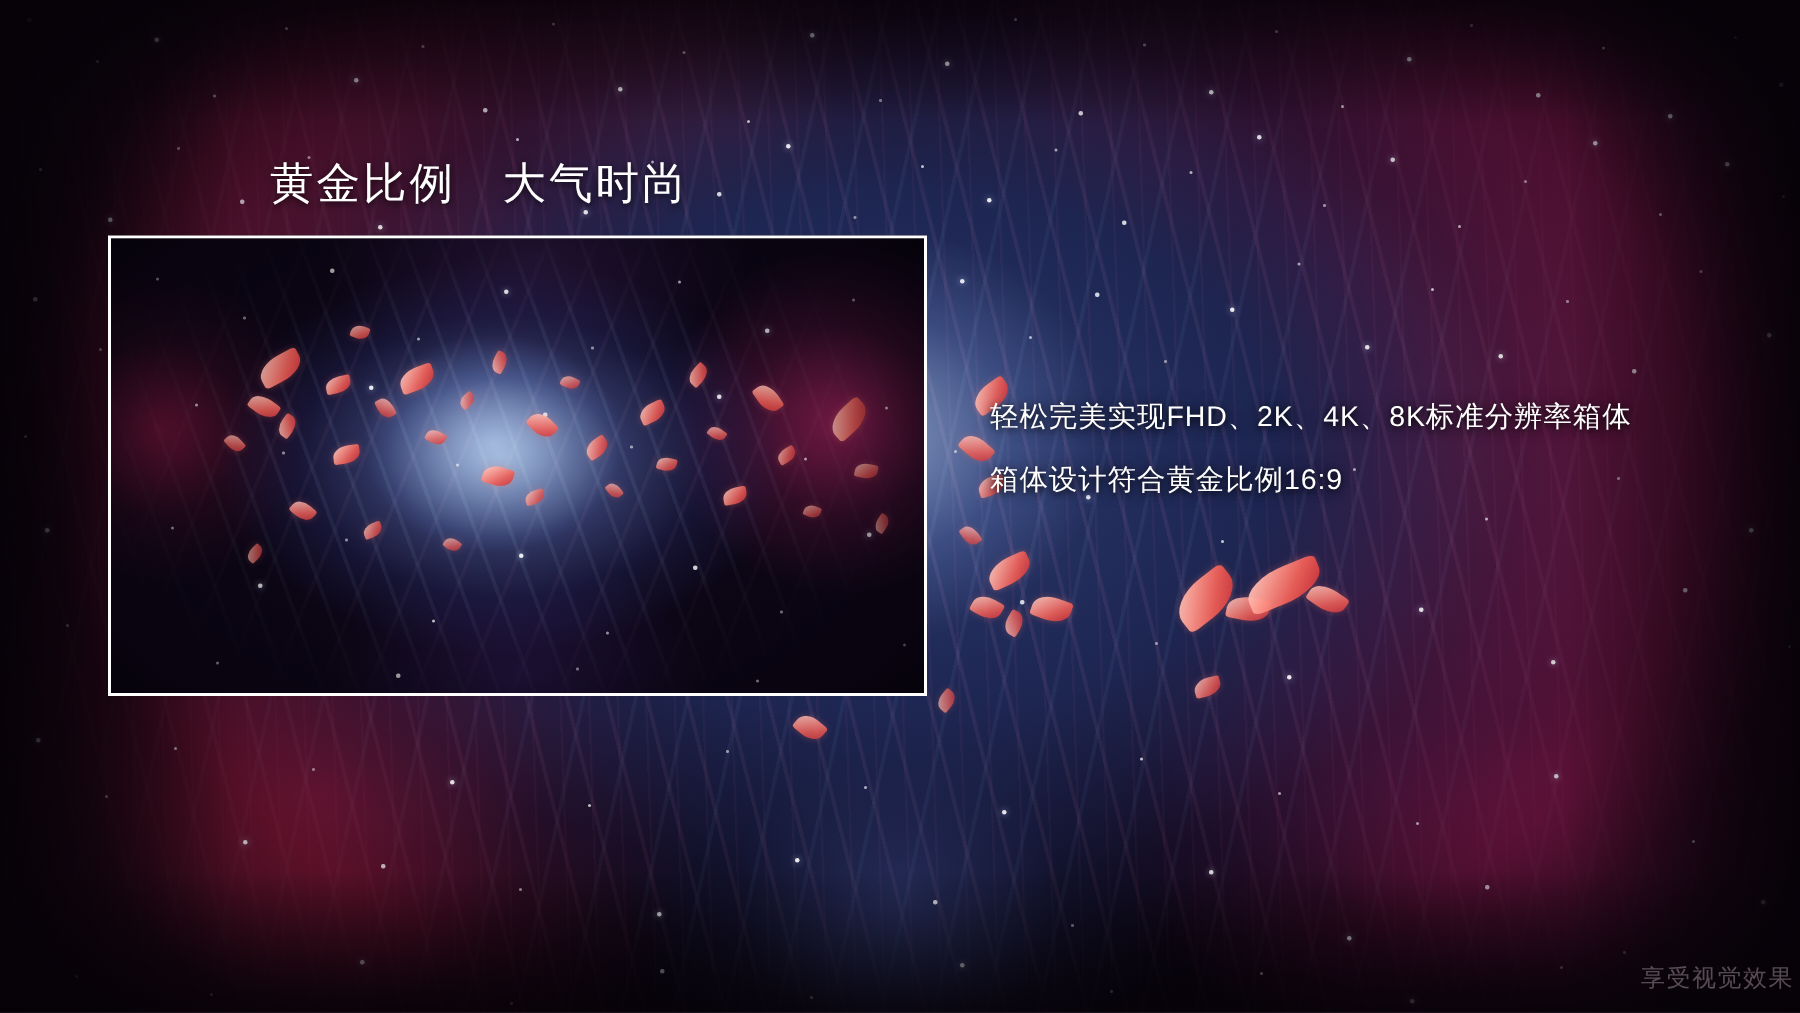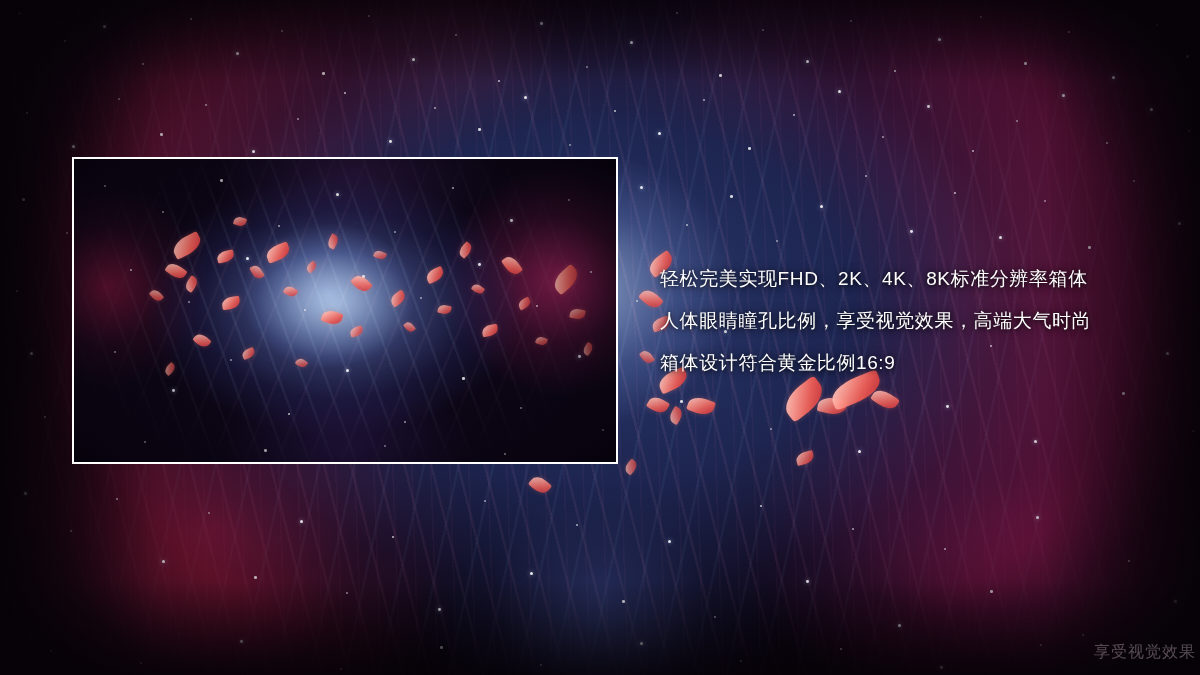--- a/index.html
+++ b/index.html
@@ -277,20 +277,21 @@
       <div class="petal" style="left: 782px; top: 386px; width: 44px; height: 26px; opacity: 0.95; transform: rotate(-38deg);"></div>
       <div class="petal" style="left: 818px; top: 398px; width: 28px; height: 16px; opacity: 0.88; transform: rotate(12deg);"></div>
       <div class="petal" style="left: 830px; top: 378px; width: 52px; height: 24px; opacity: 0.95; transform: rotate(-22deg);"></div>
       <div class="petal" style="left: 872px; top: 392px; width: 26px; height: 15px; opacity: 0.88; transform: rotate(34deg);"></div>
       <div class="petal" style="left: 796px; top: 452px; width: 18px; height: 12px; opacity: 0.82; transform: rotate(-15deg);"></div>
       <div class="petal" style="left: 530px; top: 478px; width: 20px; height: 14px; opacity: 0.85; transform: rotate(40deg);"></div>
       <div class="petal" style="left: 624px; top: 462px; width: 14px; height: 10px; opacity: 0.72; transform: rotate(-50deg);"></div>
     </div>
   <div class="layer bg-vignette"></div>
 
+  <div id="title">黄金比例　大气时尚</div>
 
   <div id="frame">
     <div class="inner-bg"></div>
     <div class="inner-fil"></div>
     <div class="stars" id="inner-stars">
         <div class="star" style="left: 30px; top: 26px; width: 2.2px; height: 2.2px; opacity: 0.7;"></div>
         <div class="star" style="left: 88px; top: 52px; width: 1.8px; height: 1.8px; opacity: 0.55;"></div>
         <div class="star" style="left: 146px; top: 20px; width: 2.6px; height: 2.6px; opacity: 0.82;"></div>
         <div class="star" style="left: 204px; top: 66px; width: 2px; height: 2px; opacity: 0.6;"></div>
         <div class="star" style="left: 262px; top: 34px; width: 3px; height: 3px; opacity: 0.9; box-shadow: rgba(200, 220, 255, 0.8) 0px 0px 4.5px;"></div>
@@ -355,19 +356,18 @@
         <div class="petal" style="left: 120px; top: 176px; width: 16px; height: 11px; opacity: 0.82; transform: rotate(40deg);"></div>
         <div class="petal" style="left: 168px; top: 190px; width: 13px; height: 9px; opacity: 0.78; transform: rotate(-22deg);"></div>
         <div class="petal" style="left: 222px; top: 200px; width: 11px; height: 8px; opacity: 0.72; transform: rotate(33deg);"></div>
         <div class="petal" style="left: 90px; top: 206px; width: 12px; height: 8px; opacity: 0.72; transform: rotate(-45deg);"></div>
       </div>
     <div class="inner-vig"></div>
   </div>
 
   <div id="body-text">
     <div class="line">轻松完美实现FHD、2K、4K、8K标准分辨率箱体</div>
-    <div class="line">人体眼睛瞳孔比例，享受视觉效果，高端大气时尚</div>
     <div class="line">箱体设计符合黄金比例16:9</div>
   </div>
 
   <div id="watermark">享受视觉效果</div>
 
 </div>
 
 </body></html>

